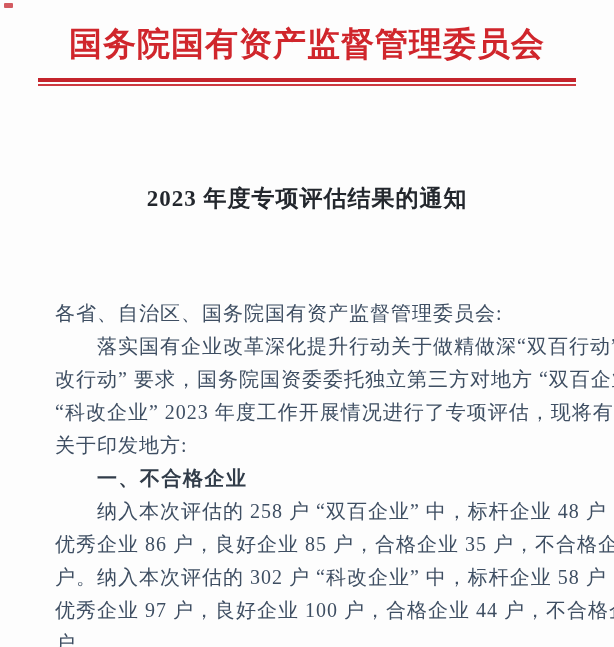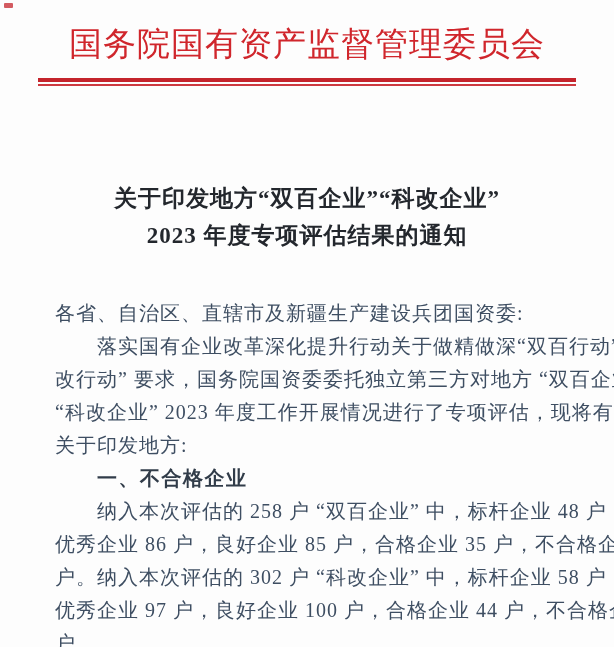--- a/index.html
+++ b/index.html
@@ -27,21 +27,21 @@
   }
   .letterhead {
     position: absolute;
     top: 20px;
     left: 0;
     right: 0;
     text-align: center;
   }
   .letterhead .org {
     font-family: "Liberation Sans", "DejaVu Sans", sans-serif;
-    font-weight: 400;
+    font-weight: 700;
     font-size: 33px;
     line-height: 48px;
     letter-spacing: 1px;
     color: var(--letterhead-red, #d0262c);
     white-space: nowrap;
   }
   .rule {
     position: absolute;
     top: 78px;
     left: 38px;
@@ -91,26 +91,25 @@
 <div class="page">
 
   <div class="scan-artifact"></div>
 
   <header class="letterhead">
     <div class="org">国务院国有资产监督管理委员会</div>
   </header>
   <div class="rule"></div>
 
   <div class="doc-title">
-    <div>关于印发地方“双百企业”“科改企业”</div>
     <div>2023 年度专项评估结果的通知</div>
   </div>
 
   <main class="doc-body">
-    <div class="ln">各省、自治区、直辖市及新疆生产建设兵团国资委:</div>
+    <div class="ln">各省、自治区、国务院国有资产监督管理委员会:</div>
     <div class="ln indent">落实国有企业改革深化提升行动关于做精做深“双百行动”“科</div>
     <div class="ln">改行动” 要求，国务院国资委委托独立第三方对地方 “双百企业”</div>
     <div class="ln">“科改企业” 2023 年度工作开展情况进行了专项评估，现将有关</div>
     <div class="ln">关于印发地方:</div>
     <div class="ln indent heading">一、不合格企业</div>
     <div class="ln indent">纳入本次评估的 258 户 “双百企业” 中，标杆企业 48 户，</div>
     <div class="ln">优秀企业 86 户，良好企业 85 户，合格企业 35 户，不合格企业 4</div>
     <div class="ln">户。纳入本次评估的 302 户 “科改企业” 中，标杆企业 58 户，</div>
     <div class="ln">优秀企业 97 户，良好企业 100 户，合格企业 44 户，不合格企业 3</div>
     <div class="ln">户。</div>

